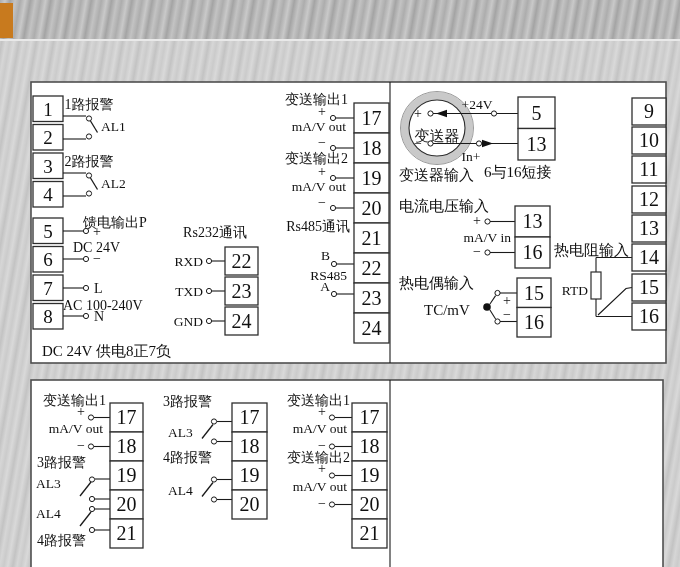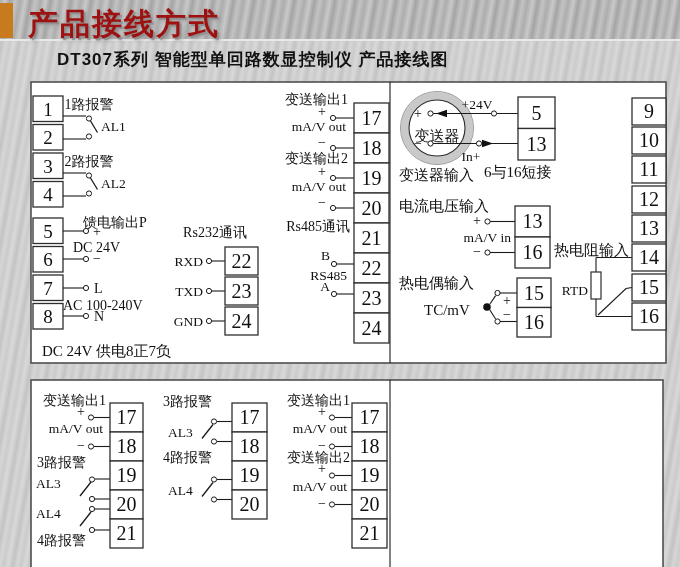--- a/index.html
+++ b/index.html
@@ -38,23 +38,21 @@
   .panel{fill:#ffffff;stroke:#4f4f4f;stroke-width:1.6;}
   .cc{fill:#ffffff;stroke:#1a1a1a;stroke-width:1;}
 </style>
 </head>
 <body>
 
 <div class="page">
 
   <div class="band">
     <div class="accent"></div>
-    <div class="title">产品接线方式</div>
   </div>
-  <div class="subtitle">DT307系列  智能型单回路数显控制仪  产品接线图</div>
 
   <svg class="diagram" width="680" height="567" viewBox="0 0 680 567">
 
     <g>
       <rect class="panel" x="31" y="82" width="635" height="281"></rect>
       <line class="w" x1="390" y1="82" x2="390" y2="363"></line>
 
       <g>
         <rect class="term" x="33" y="96" width="30" height="25.5"></rect>
         <text class="n19" x="48" y="115.5">1</text>

